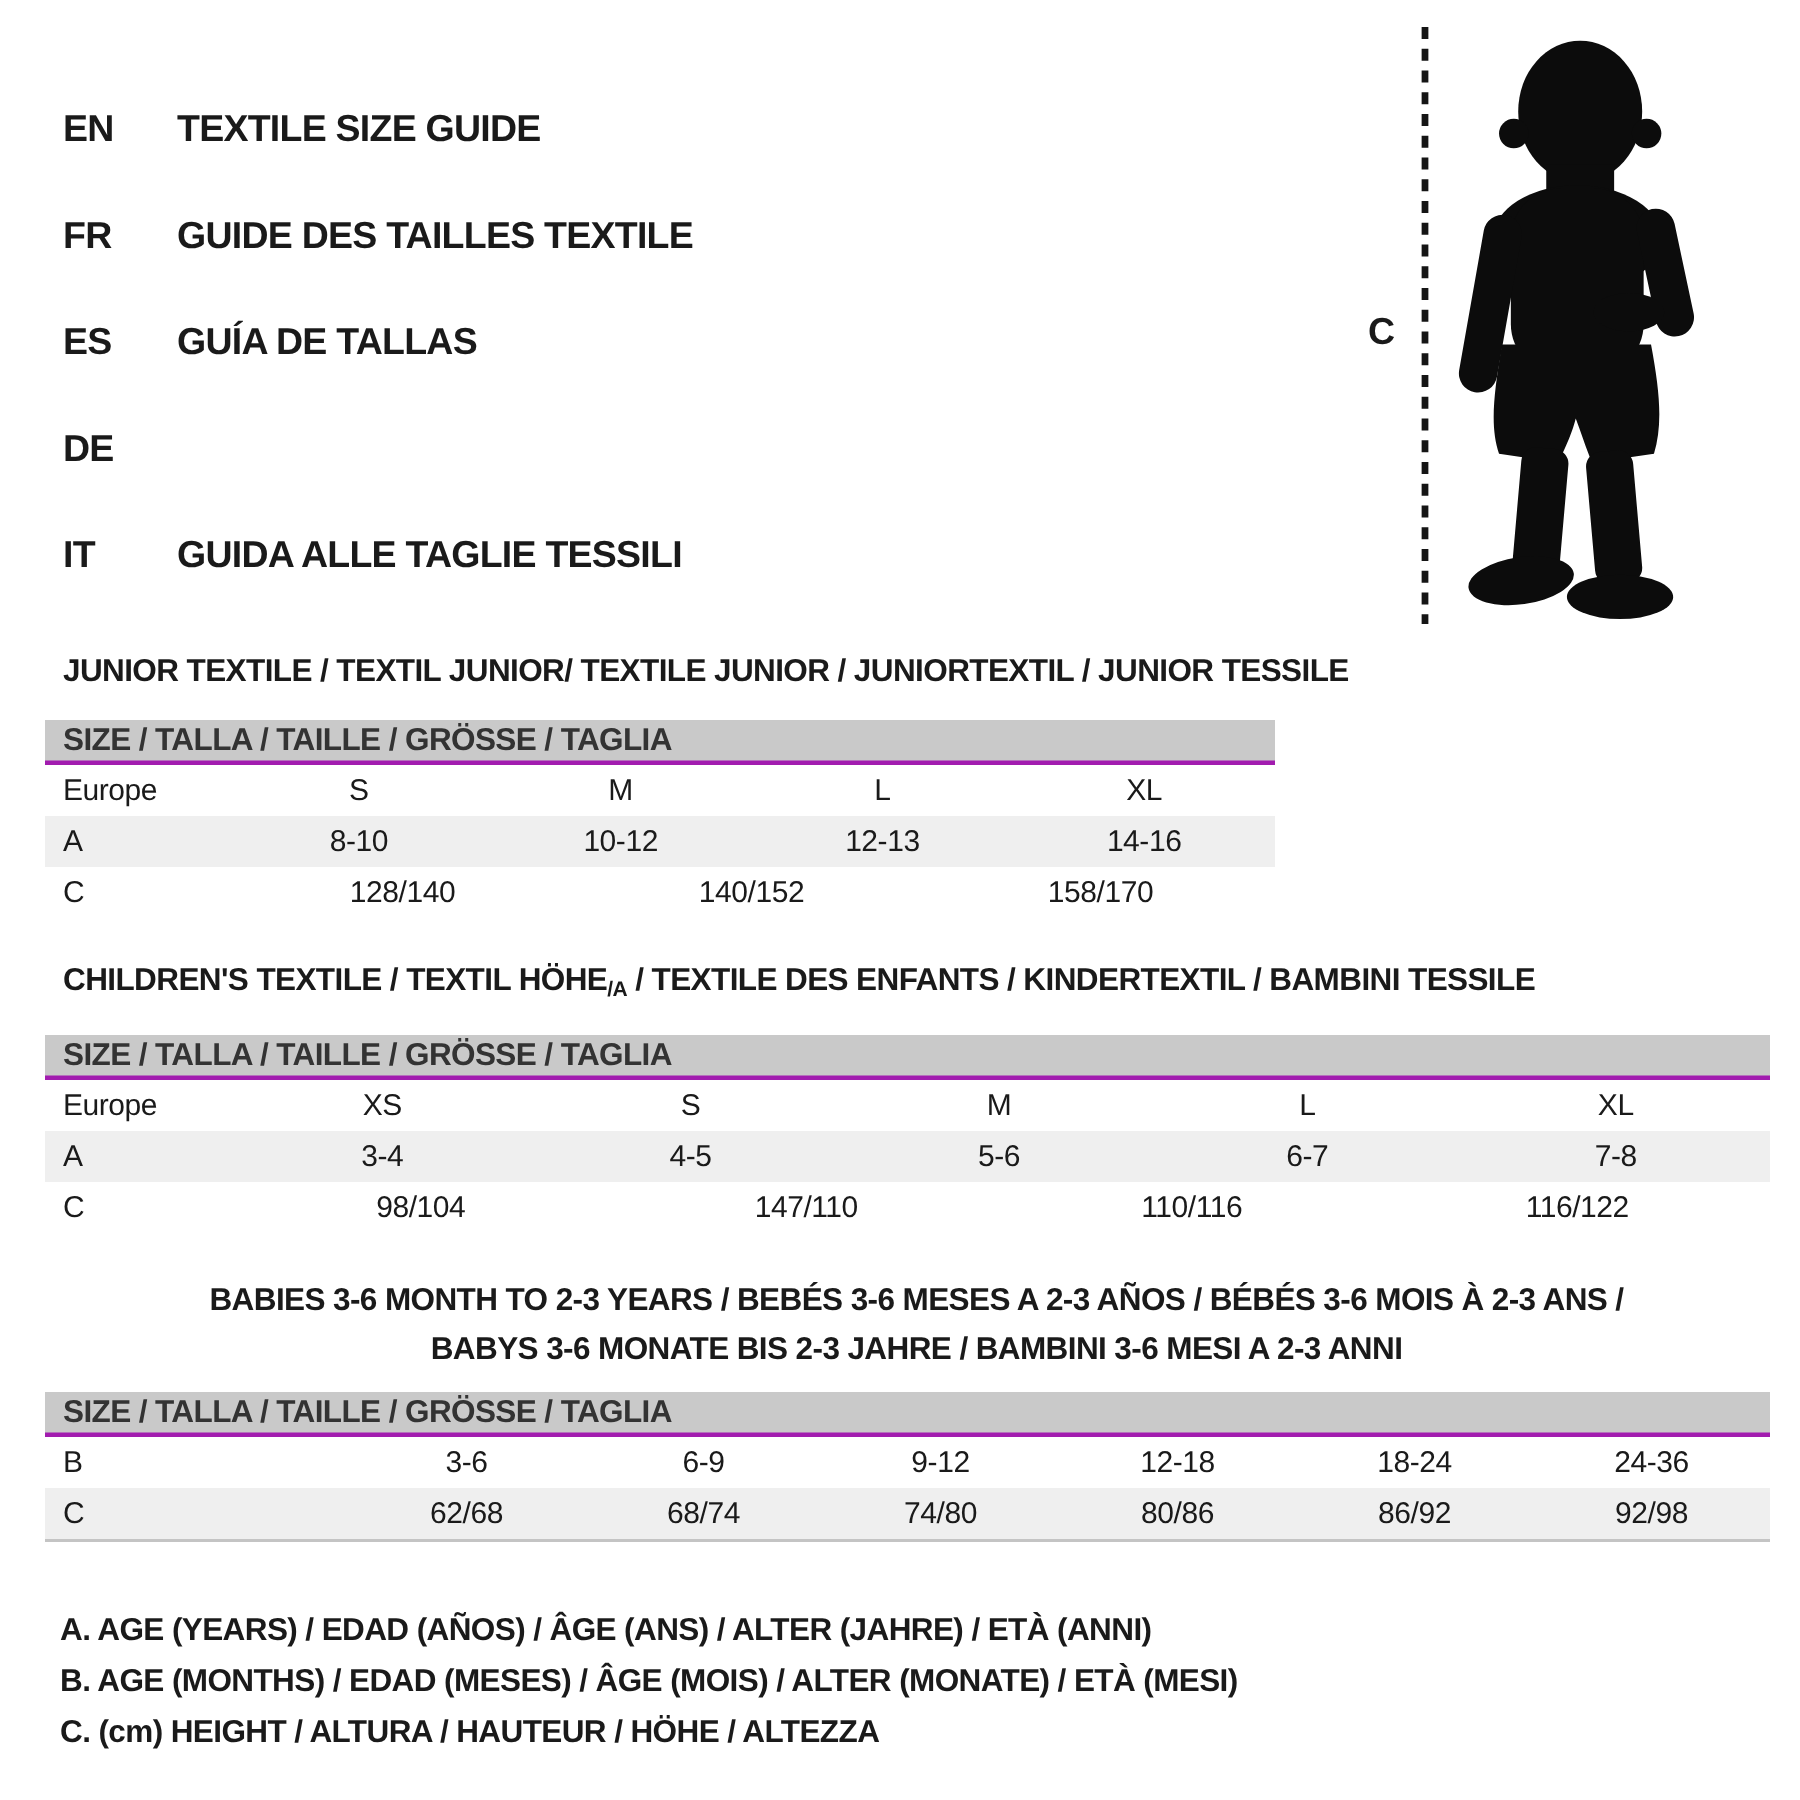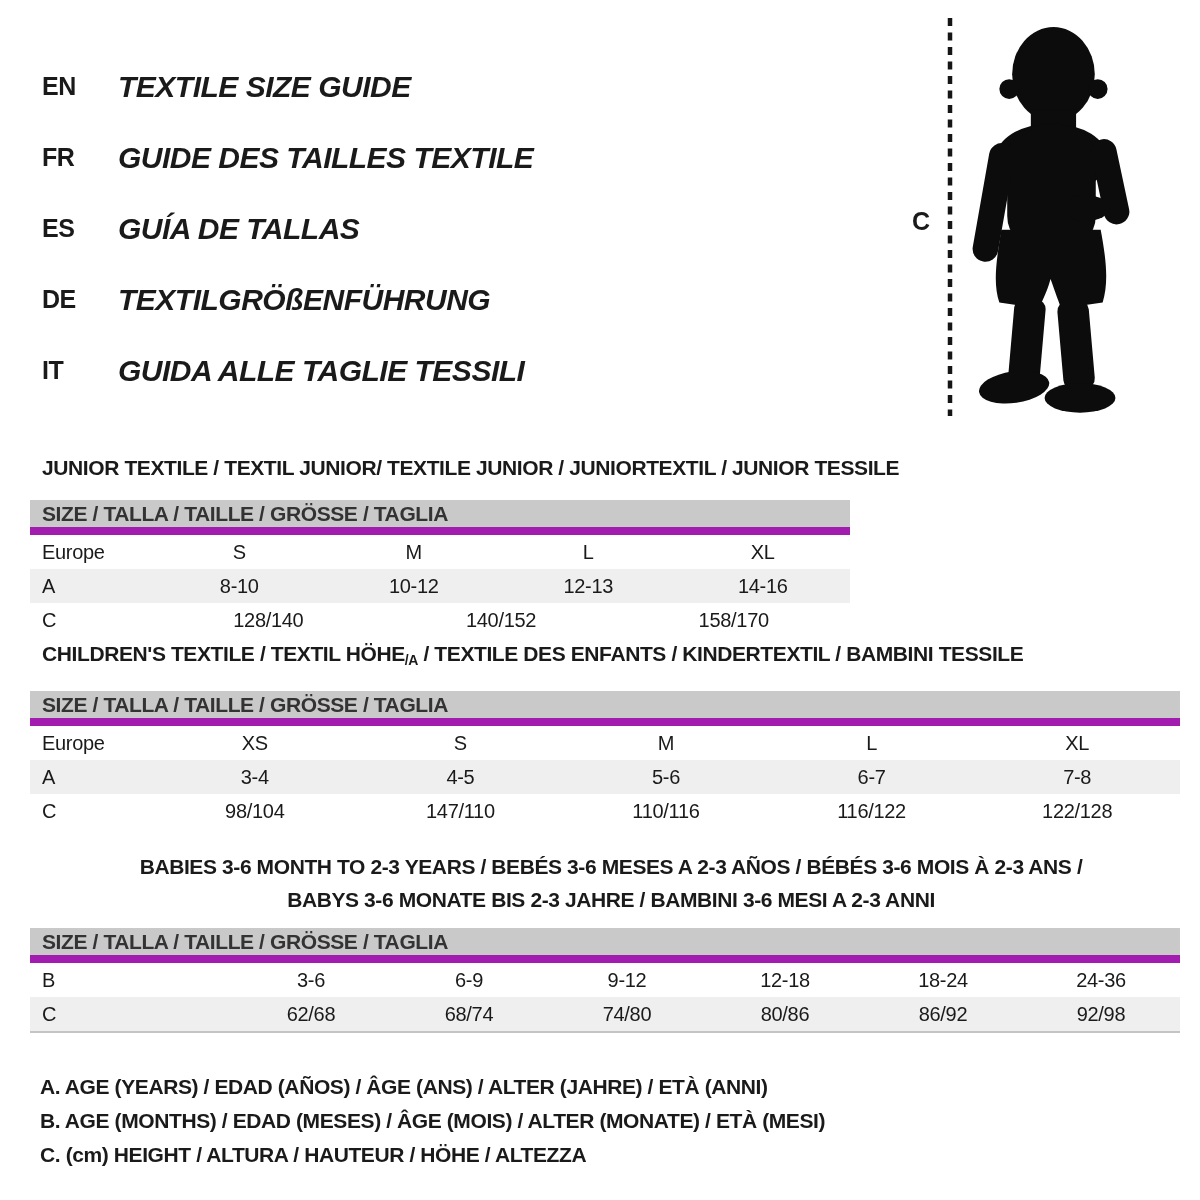--- a/index.html
+++ b/index.html
@@ -10,21 +10,21 @@
     color:#1a1a1a;
     overflow:hidden;
     position:relative;
   }
   
   .lang-block{ position:absolute; left:42px; top:33px; }
   .lang-row{ display:flex; line-height:35px;margin-top:36px; }
   .lang-code{
     width:76px; font-weight:bold; font-size:25px; letter-spacing:-0.5px;
   }
-  .lang-title{ font-weight:bold; font-size:30px; letter-spacing:-0.5px;font-style:italic; }
+  .lang-title{ font-weight:bold; font-size:25px; letter-spacing:-0.5px; }
 
   
   .figure-area{ position:absolute; left:900px; top:0; width:300px; height:430px; }
   .dim-line{ position:absolute; left:46px; top:18px; }
   .dim-label{
     position:absolute; left:12px; top:207px;
     font-weight:bold; font-size:25px;
   }
   .toddler{ position:absolute; left:60px; top:12px; }
 
@@ -32,30 +32,30 @@
   .section{ position:absolute; left:30px; }
   #sec-junior{ top:437px; width:820px; }
   #sec-children{ top:643px; width:1150px; }
   #sec-babies{ top:850px; width:1150px; }
 
   .section-heading{
     margin:0 0 0 12px;
     font-weight:bold; font-size:21px; letter-spacing:-0.4px;
     line-height:22px; white-space:nowrap;
   }
-  #sec-junior .section-heading{ margin-bottom:21px;margin-top:20px; }
+  #sec-junior .section-heading{ margin-bottom:21px; }
   #sec-children .section-heading{ margin-bottom:24px; }
   #sec-babies .heading-2line{ line-height:33px; margin:0 0 12px 12px;
     font-weight:bold; font-size:21px; letter-spacing:-0.4px; white-space:nowrap;text-align:center; }
 
   .sub-a{ font-size:14px; position:relative; top:4px; }
 
   .size-bar{
     background:#c9c9c9;
-    border-bottom:8px solid #a21caf;
+    border-bottom:3px solid #a21caf;
     height:27px; line-height:27px;
     padding-left:12px;
     font-weight:bold; font-size:21px; letter-spacing:-0.4px;
     color:#333333;
   }
   .trow{ display:flex; height:34px; line-height:34px; font-size:20px; letter-spacing:-0.3px; }
   .trow.stripe{ background:#efefef; }
   .trow.stripe-end{ background:#efefef; border-bottom:2px solid #c4c4c4; }
   .tlabel{ width:110px; padding-left:12px; flex:0 0 auto; }
   #sec-babies .tlabel{ width:190px; }
@@ -76,21 +76,20 @@
   <div class="lang-row">
     <span class="lang-code">FR</span>
     <span class="lang-title">GUIDE DES TAILLES TEXTILE</span>
   </div>
   <div class="lang-row">
     <span class="lang-code">ES</span>
     <span class="lang-title">GUÍA DE TALLAS</span>
   </div>
   <div class="lang-row">
     <span class="lang-code">DE</span>
-    <span class="lang-title">TEXTILGRÖßENFÜHRUNG</span>
   </div>
   <div class="lang-row">
     <span class="lang-code">IT</span>
     <span class="lang-title">GUIDA ALLE TAGLIE TESSILI</span>
   </div>
 </div>
 
 <div class="figure-area">
   <span class="dim-label">C</span>
   <svg class="dim-line" width="8" height="398">
@@ -165,21 +164,20 @@
     <span class="tval">5-6</span>
     <span class="tval">6-7</span>
     <span class="tval">7-8</span>
   </div>
   <div class="trow">
     <span class="tlabel">C</span>
     <span class="tval">98/104</span>
     <span class="tval">147/110</span>
     <span class="tval">110/116</span>
     <span class="tval">116/122</span>
-    <span class="tval">122/128</span>
   </div>
 </div>
 
 <div class="section" id="sec-babies">
   <div class="heading-2line">
     <div>BABIES 3-6 MONTH TO 2-3 YEARS / BEBÉS 3-6 MESES A 2-3 AÑOS / BÉBÉS 3-6 MOIS À 2-3 ANS /</div>
     <div>BABYS 3-6 MONATE BIS 2-3 JAHRE / BAMBINI 3-6 MESI A 2-3 ANNI</div>
   </div>
   <div class="size-bar">SIZE / TALLA / TAILLE / GRÖSSE / TAGLIA</div>
   <div class="trow">

